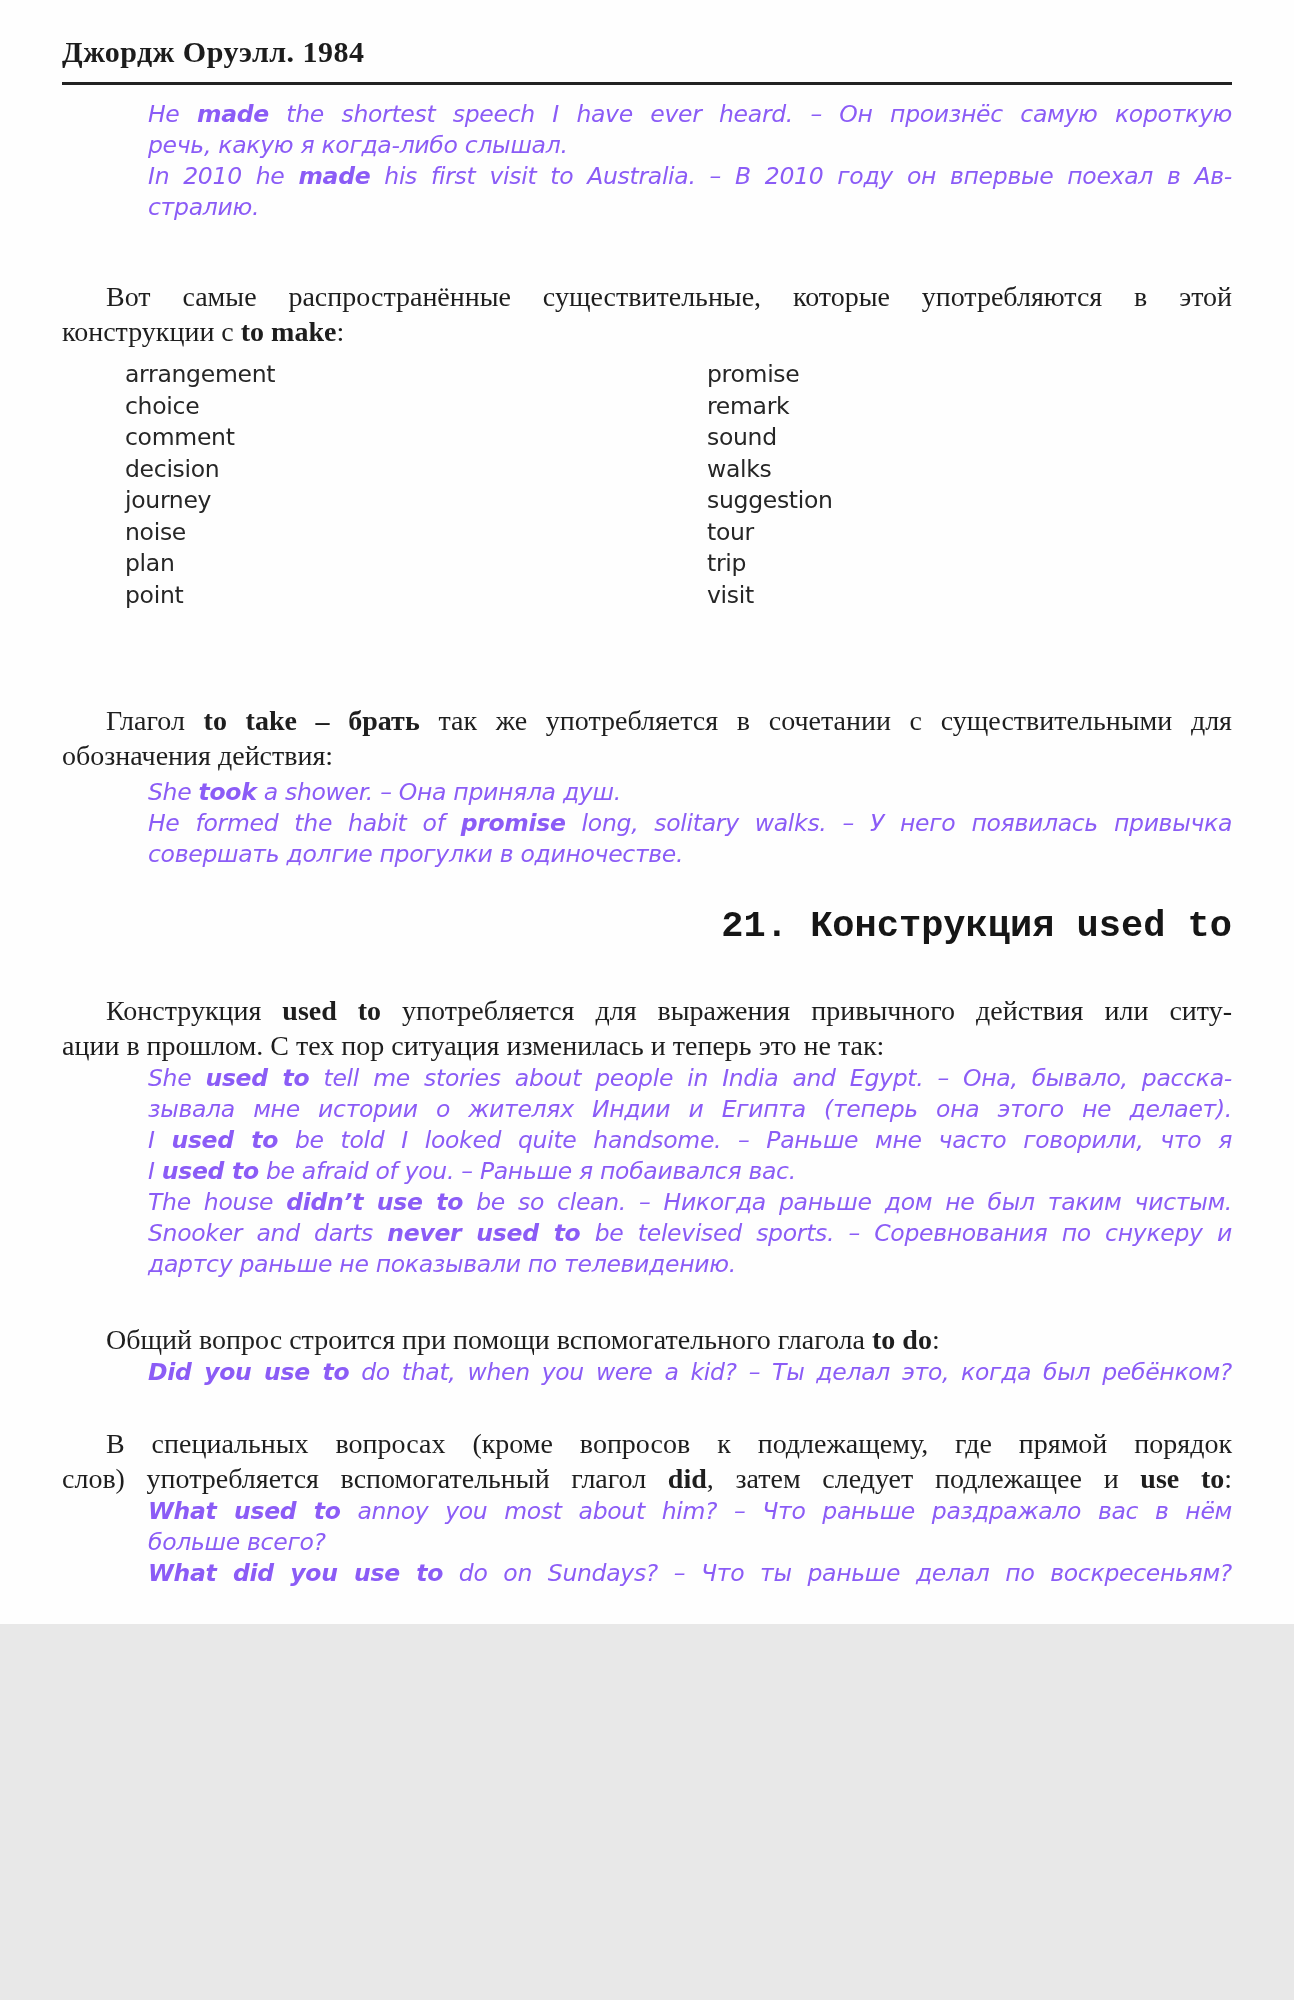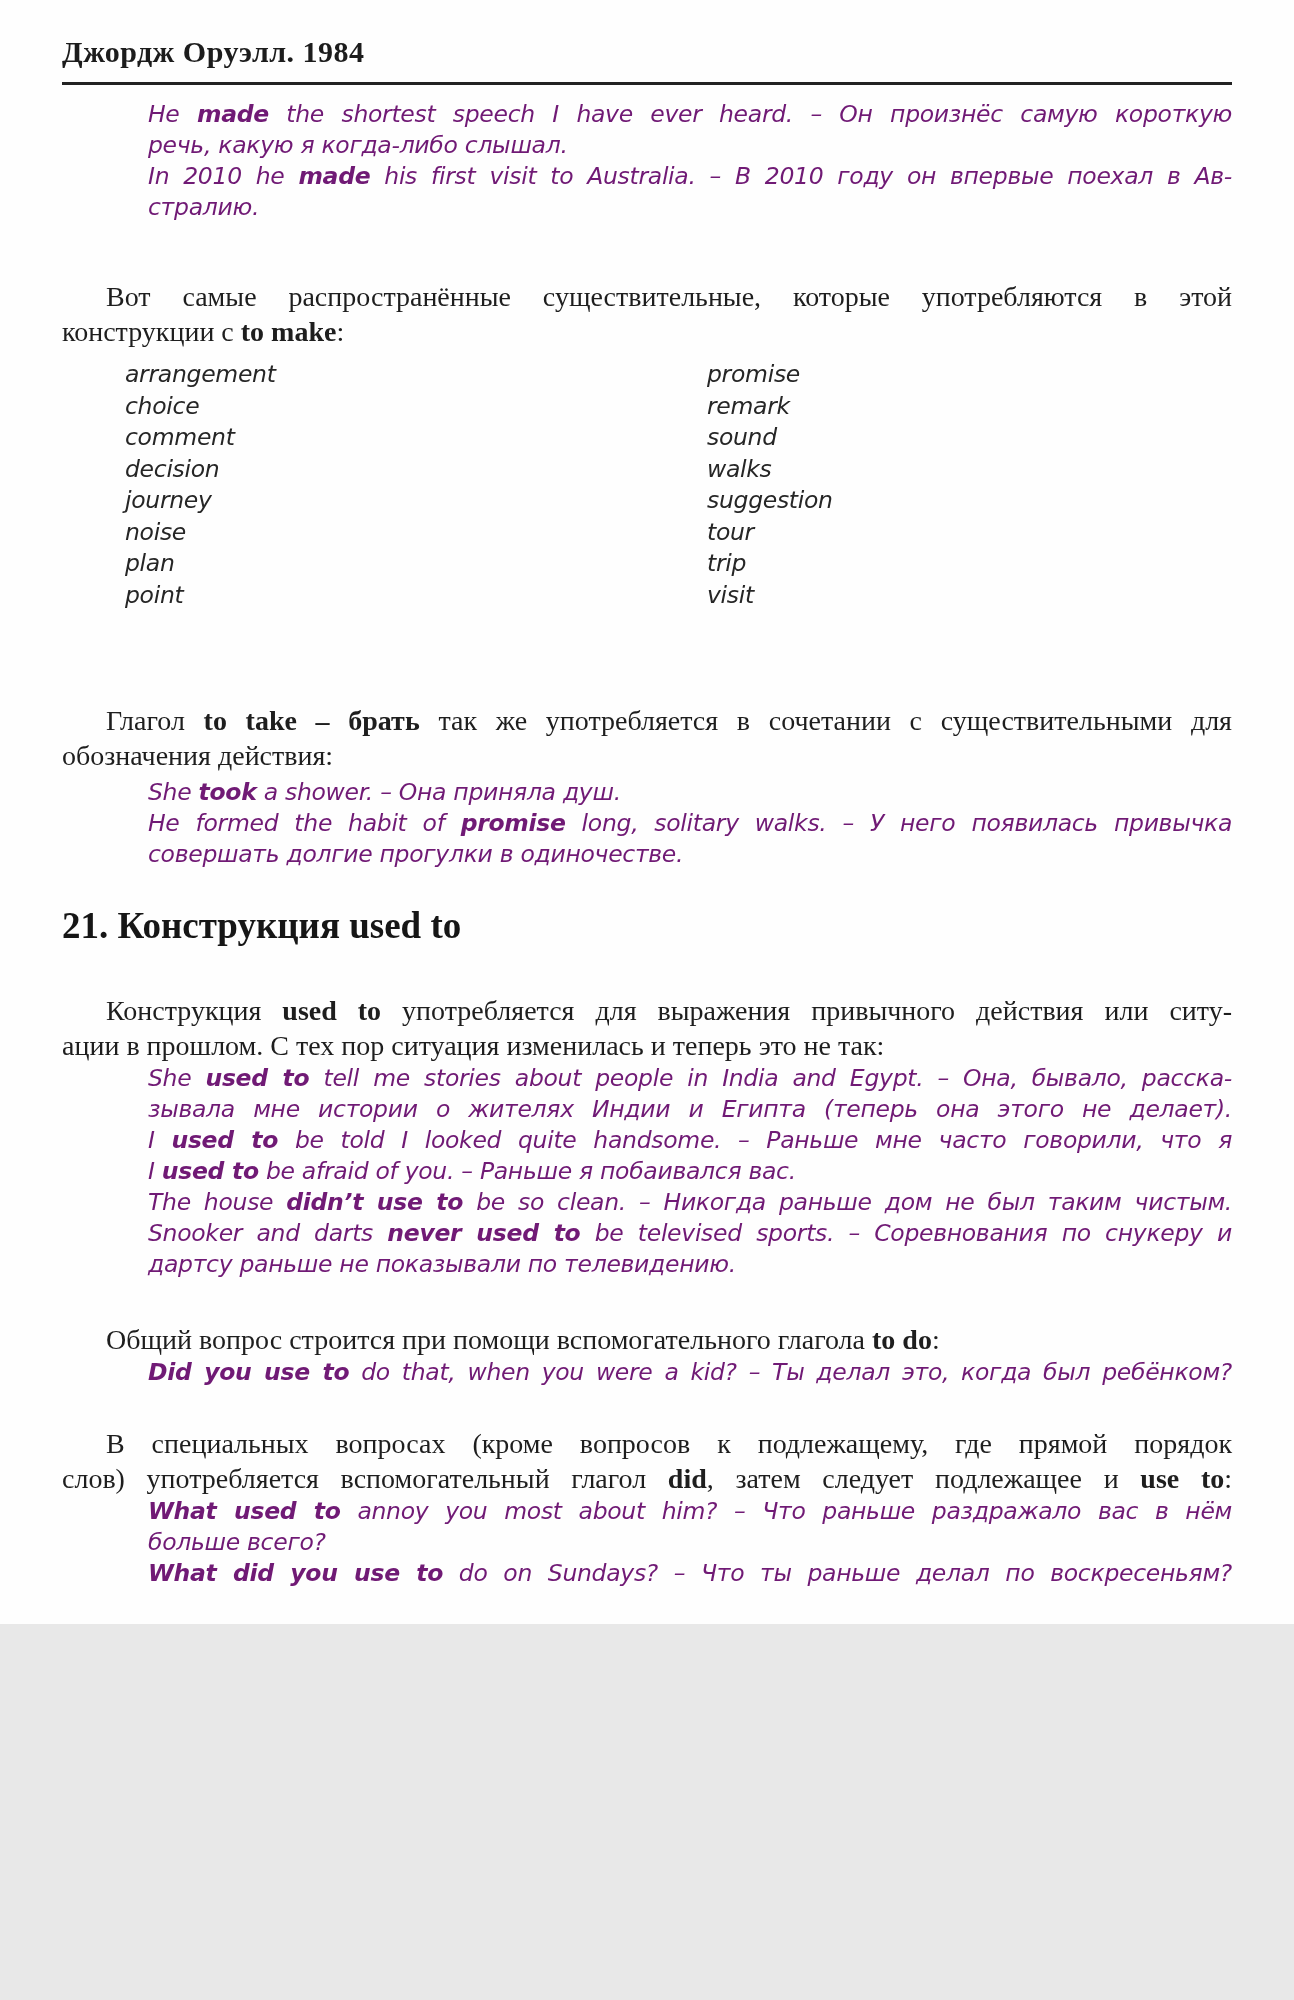--- a/index.html
+++ b/index.html
@@ -34,35 +34,34 @@
     font-family: "Liberation Serif", serif;
     font-size: 28px; line-height: 35px;
     color: #1e1e1e;
   }
   .example {
     font-family: "DejaVu Sans", sans-serif;
     font-style: italic;
     font-size: 23.5px; line-height: 31px;
     letter-spacing: -0.3px;
     margin-left: 86px;
-    color: #701a75;
+    color: #8b5cf6;
   }
   .heading {
-    font-family: Liberation Serif, serif;
+    font-family: Liberation Mono, monospace;
     font-weight: 700;
     font-size: 37px; line-height: 46px;
-    text-align: left;
+    text-align: right;
     color: #161616;
   }
   .wordlist { display: flex; margin-left: 63px; }
   .wcol { width: 582px; }
   .wcol:last-child { width: auto; }
   .witem {
     font-family: "DejaVu Sans", sans-serif;
-    font-style: italic;
     font-size: 23.5px; line-height: 31.5px;
     letter-spacing: -0.3px;
     color: #262626;
   }
   .footer-num {
     position: absolute;
     left: 62px; top: 1910px;
     font-family: "Liberation Serif", serif;
     font-size: 46px; font-weight: 600;
     color: #1b1b1b;

